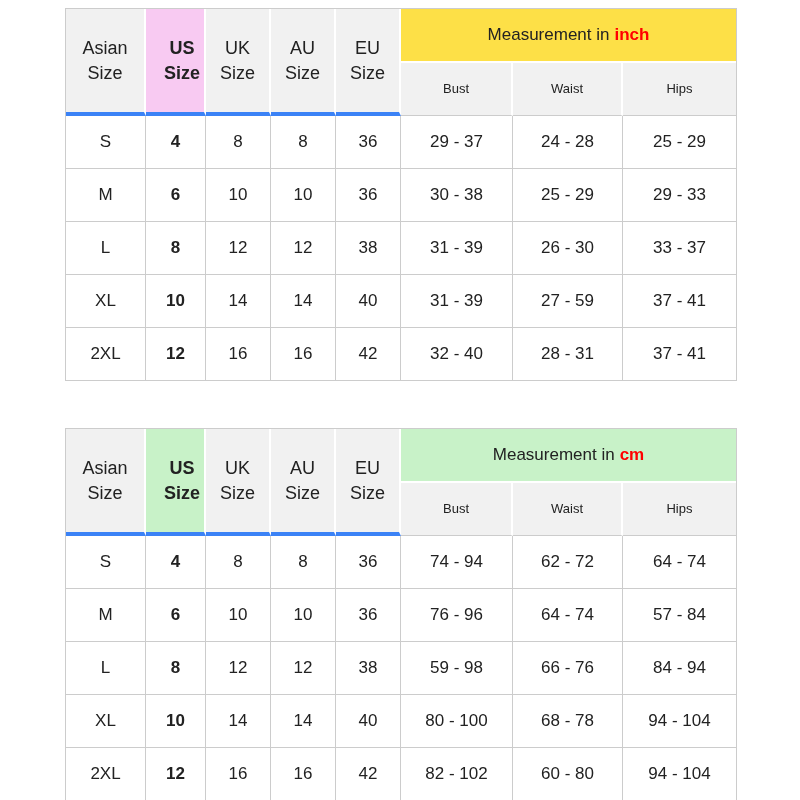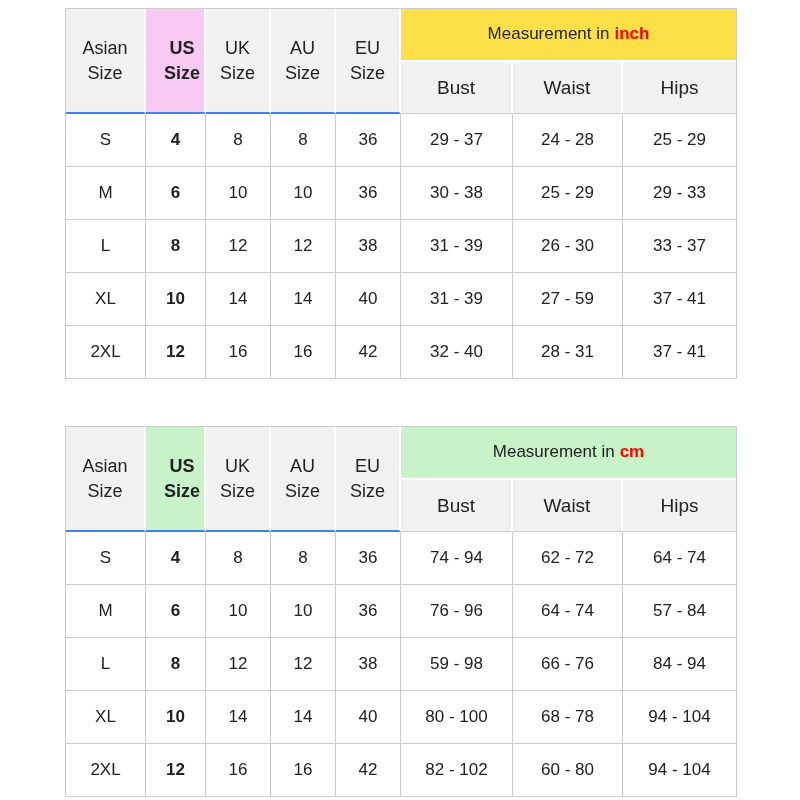--- a/index.html
+++ b/index.html
@@ -37,41 +37,41 @@
   }
   th {
     background: #f1f1f1;
     font-weight: 400;
     font-size: 18px;
     line-height: 1.35;
     border-right: 2px solid #ffffff;
   }
   th.size-th {
     height: 103px;
-    border-bottom: 2px solid #3b82f6;
+    border-bottom: 4px solid #3b82f6;
     margin-left: 44px;
   }
   th.us-col {
     font-weight: 700;
     padding-left: 14px;
   }
   th.measure-band {
     height: 51px;
     font-size: 17px;
     font-weight: 400;
     border-right: none;
     border-bottom: 2px solid #ffffff;
   }
   th.measure-band .unit {
     font-weight: 700;
     margin-left: 5px;
   }
   th.measure-th {
     height: 51px;
-    font-size: 19px;
+    font-size: 13px;
     border-bottom: 1px solid #cccccc;
   }
   th.measure-th.last {
     border-right: none;
   }
   td {
     background: #ffffff;
     font-size: 17px;
     height: 52px;
     border-right: 1px solid #cccccc;

